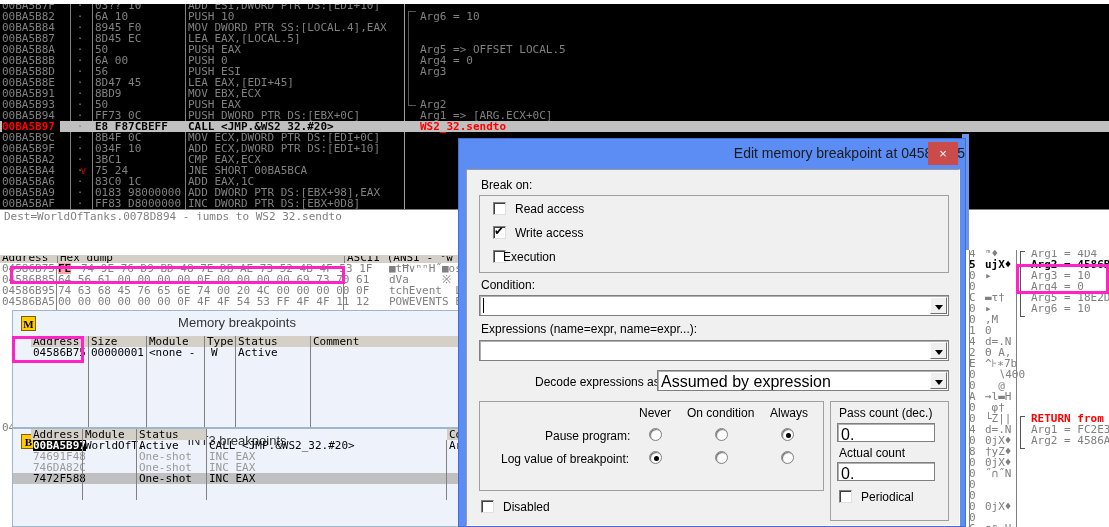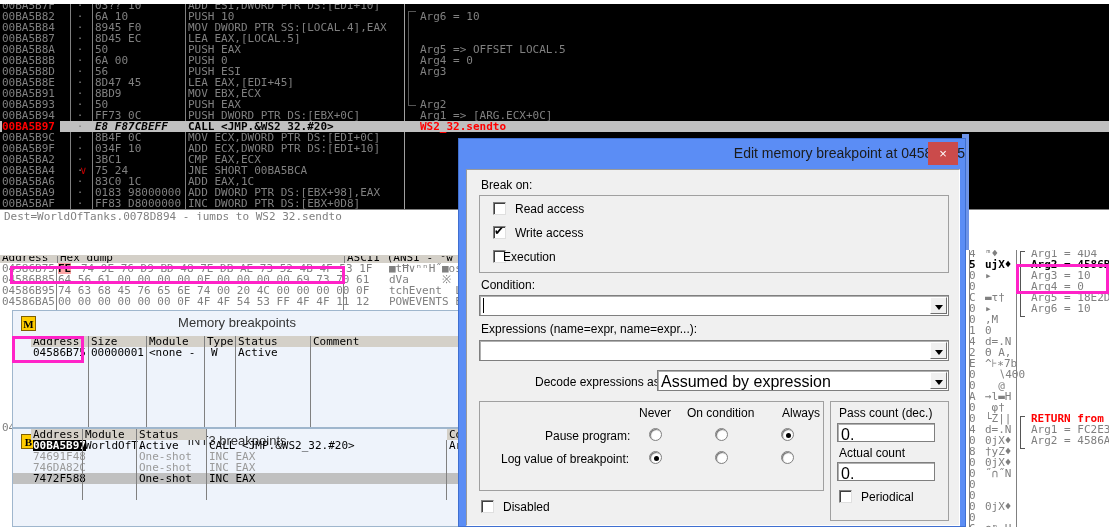--- a/index.html
+++ b/index.html
@@ -19,21 +19,21 @@
     background:#000000; overflow:hidden;
   }
   #disasm-rows { position:absolute; left:0; top:-4px; width:1109px; }
   .drow { position:relative; height:11px; white-space:pre; }
   .drow.sel { background:#c0c0c0; }
   .c-addr  { position:absolute; left:2px;   width:58px; color:#808080; }
   .drow.sel .c-addr { color:#ff0000; background:#000000; font-weight:bold; }
   .c-mark  { position:absolute; left:72px;  width:16px; color:#808080; text-align:center;}
   .c-jmp   { position:absolute; left:80px;  width:10px; color:#c00000; }
   .c-hex   { position:absolute; left:95px;  width:90px; color:#808080; }
-  .drow.sel .c-hex { color:#000000; font-weight:bold;font-style:italic; }
+  .drow.sel .c-hex { color:#000000; font-weight:bold; }
   .c-dis   { position:absolute; left:188px; width:215px; color:#808080; }
   .drow.sel .c-dis { color:#000000; font-weight:bold; }
   .c-cmt   { position:absolute; left:420px; color:#808080; }
   .c-cmt.red { color:#ff0000; }
   .drow.sel .c-cmt.red { color:#ff0000; font-weight:bold; }
   
   .vline { position:absolute; top:0; width:1px; height:205px; background:#808080; }
   .vline2{ position:absolute; top:0; width:1px; height:205px; background:#a0a0a0; }
   
   .argbracket {
@@ -377,21 +377,21 @@
 
     <div class="lbl" style="left:68px; top:205px;">Decode expressions as:</div>
     <div class="txtbox" style="left:190px; top:200px; width:292px; height:21px;">
       <div class="val">Assumed by expression</div>
       <div class="combo-btn"></div>
     </div>
 
     <div class="group" style="left:12px; top:231px; width:345px; height:90px;"></div>
     <div class="colhdr" style="left:172px; top:236px;">Never</div>
     <div class="colhdr" style="left:220px; top:236px;">On condition</div>
-    <div class="colhdr" style="left:303px; top:236px;margin-left:12px;">Always</div>
+    <div class="colhdr" style="left:303px; top:236px;">Always</div>
 
     <div class="lbl" style="left:78px; top:259px;">Pause program:</div>
     <div class="radio" style="left:182px; top:258px;"></div>
     <div class="radio" style="left:248px; top:258px;"></div>
     <div class="radio on" style="left:314px; top:258px;"></div>
 
     <div class="lbl" style="left:34px; top:282px;">Log value of breakpoint:</div>
     <div class="radio on" style="left:182px; top:281px;"></div>
     <div class="radio" style="left:248px; top:281px;"></div>
     <div class="radio" style="left:314px; top:281px;"></div>

